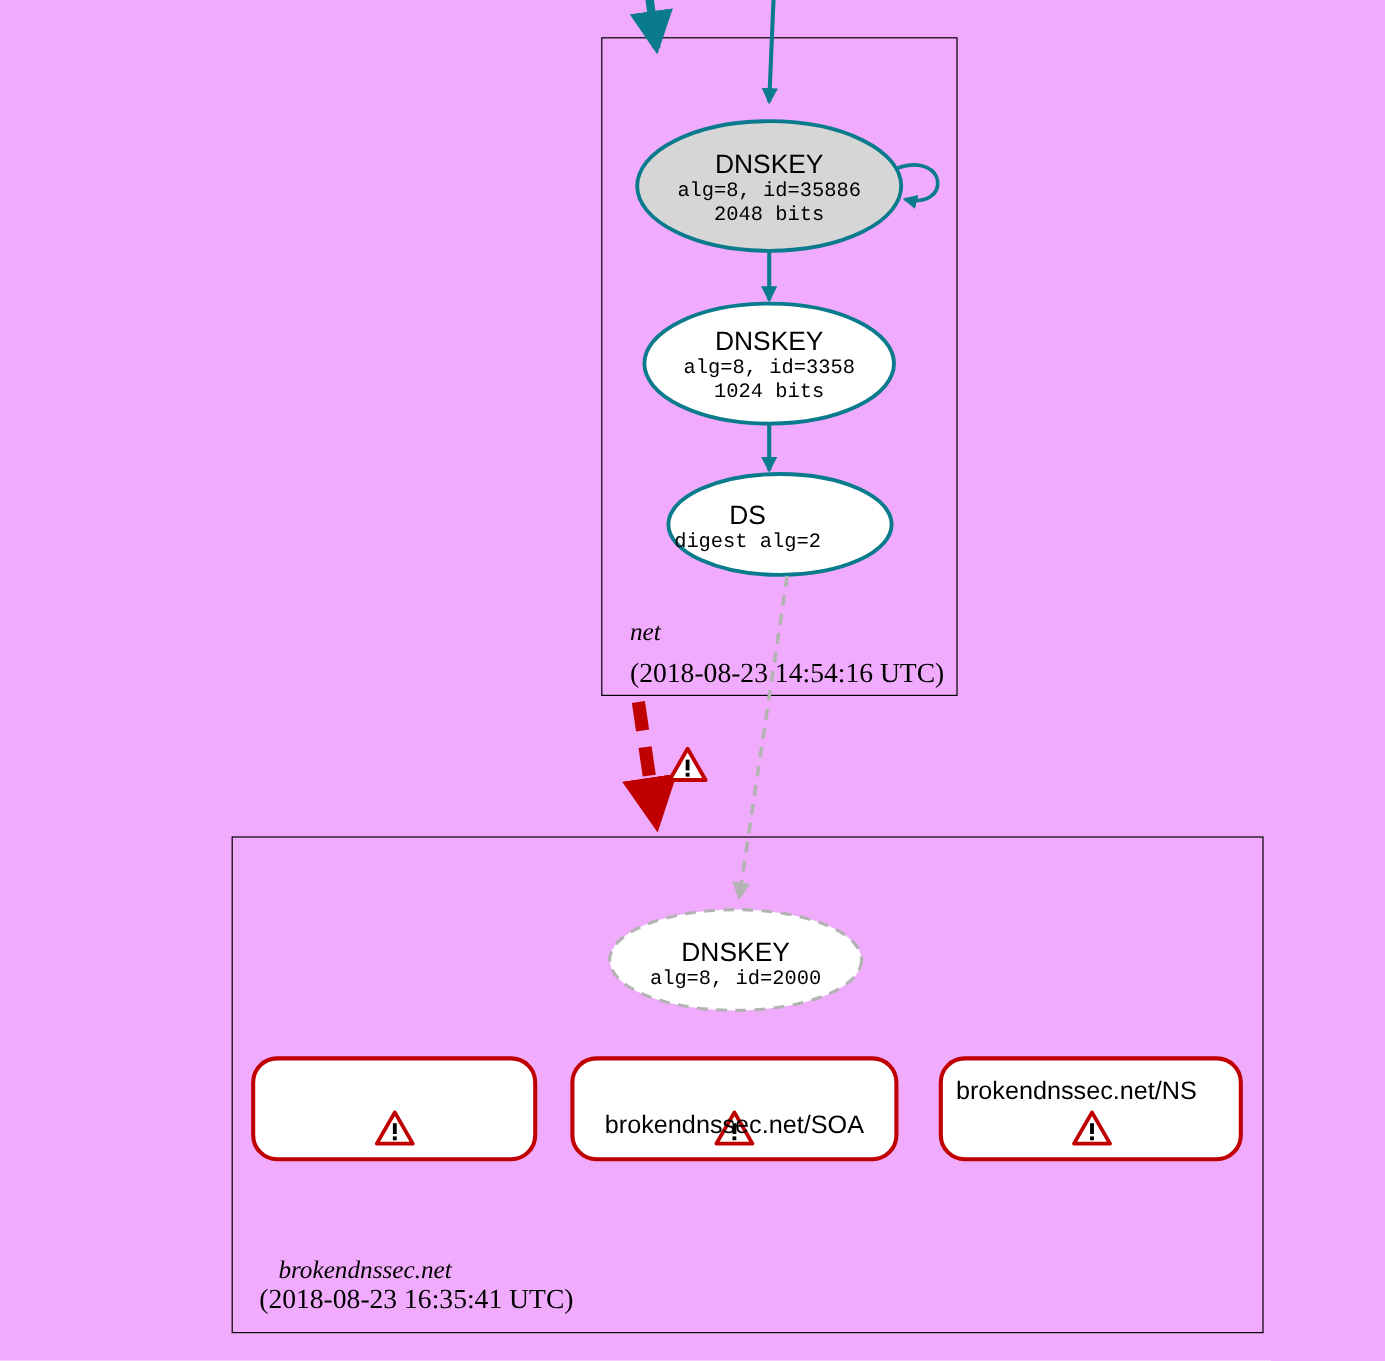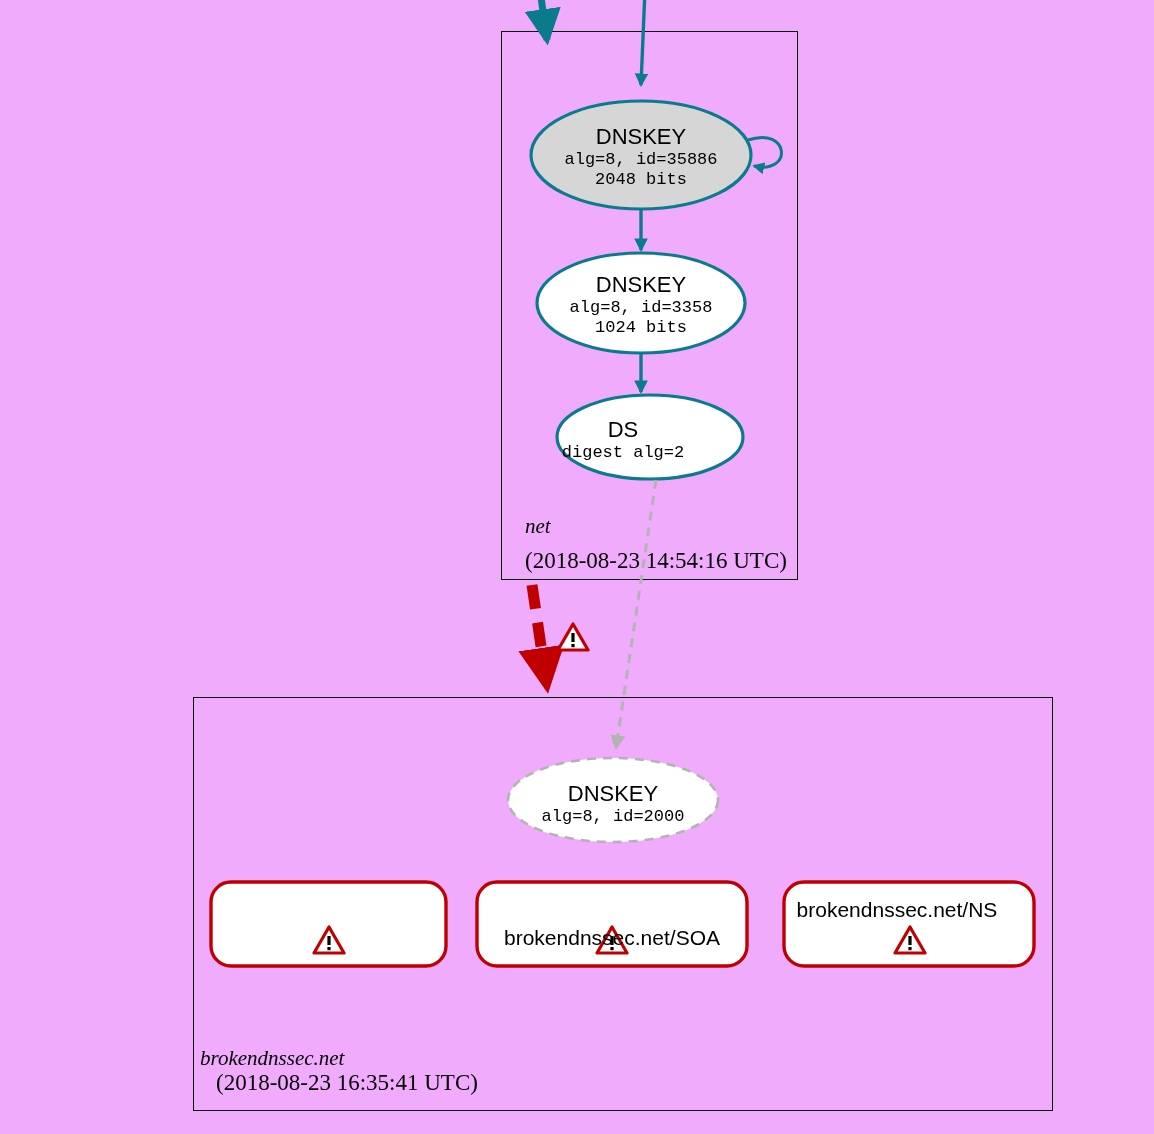--- a/index.html
+++ b/index.html
@@ -201,16 +201,16 @@
     <div class="node-title">DNSKEY</div>
     <div class="node-sub">alg=8, id=2000</div>
   </div>
 
   <div class="rr-label" style="left:477px; top:898px; width:270px;margin-top:28px;">brokendnssec.net/SOA</div>
   <div class="rr-label" style="left:784px; top:898px; width:226px;">brokendnssec.net/NS</div>
 
   <div class="zone-label" style="left:525px; top:514px;">net</div>
   <div class="zone-time" style="left:525px; top:548px;">(2018-08-23 14:54:16 UTC)</div>
 
-  <div class="zone-label" style="left:200px; top:1046px;">brokendnssec.net</div>
+  <div class="zone-label" style="left:232px; top:1046px;">brokendnssec.net</div>
   <div class="zone-time" style="left:216px; top:1070px;">(2018-08-23 16:35:41 UTC)</div>
 
 </div>
 
 </body></html>

